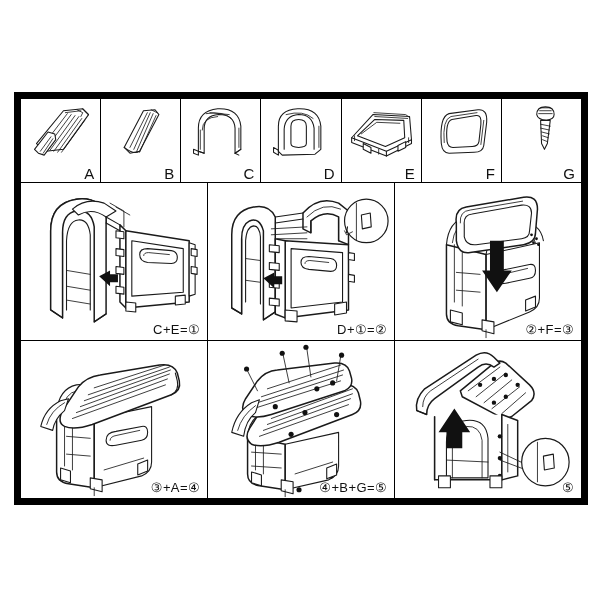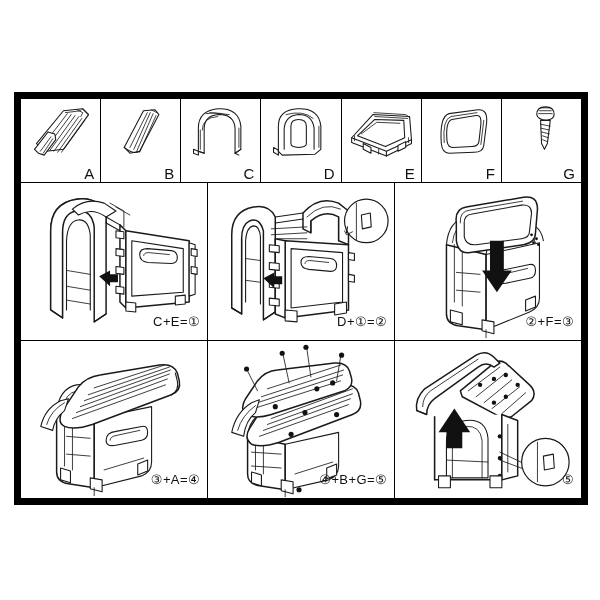--- a/index.html
+++ b/index.html
@@ -76,21 +76,21 @@
     overflow:hidden;
   }
   .step-cell:last-child{border-right:none;text-align:center;}
   .step-art{
     position:absolute;
     left:0; top:0;
     width:100%; height:100%;
   }
   .step-caption{
     position:absolute;
-    right:7px; bottom:11px;
+    right:7px; bottom:3px;
     font-size:13px;
     letter-spacing:0.4px;
     color:#111;
     white-space:nowrap;
     font-family:"Liberation Sans", sans-serif;
   }
   svg{display:block;}
   .ln2{fill:none;stroke:#1a1a1a;stroke-width:1.1;stroke-linejoin:round;stroke-linecap:round;}
   .lnT{fill:none;stroke:#1a1a1a;stroke-width:0.85;stroke-linejoin:round;stroke-linecap:round;}
   .fillw{fill:#ffffff;stroke:#1a1a1a;stroke-width:1.5;stroke-linejoin:round;}

